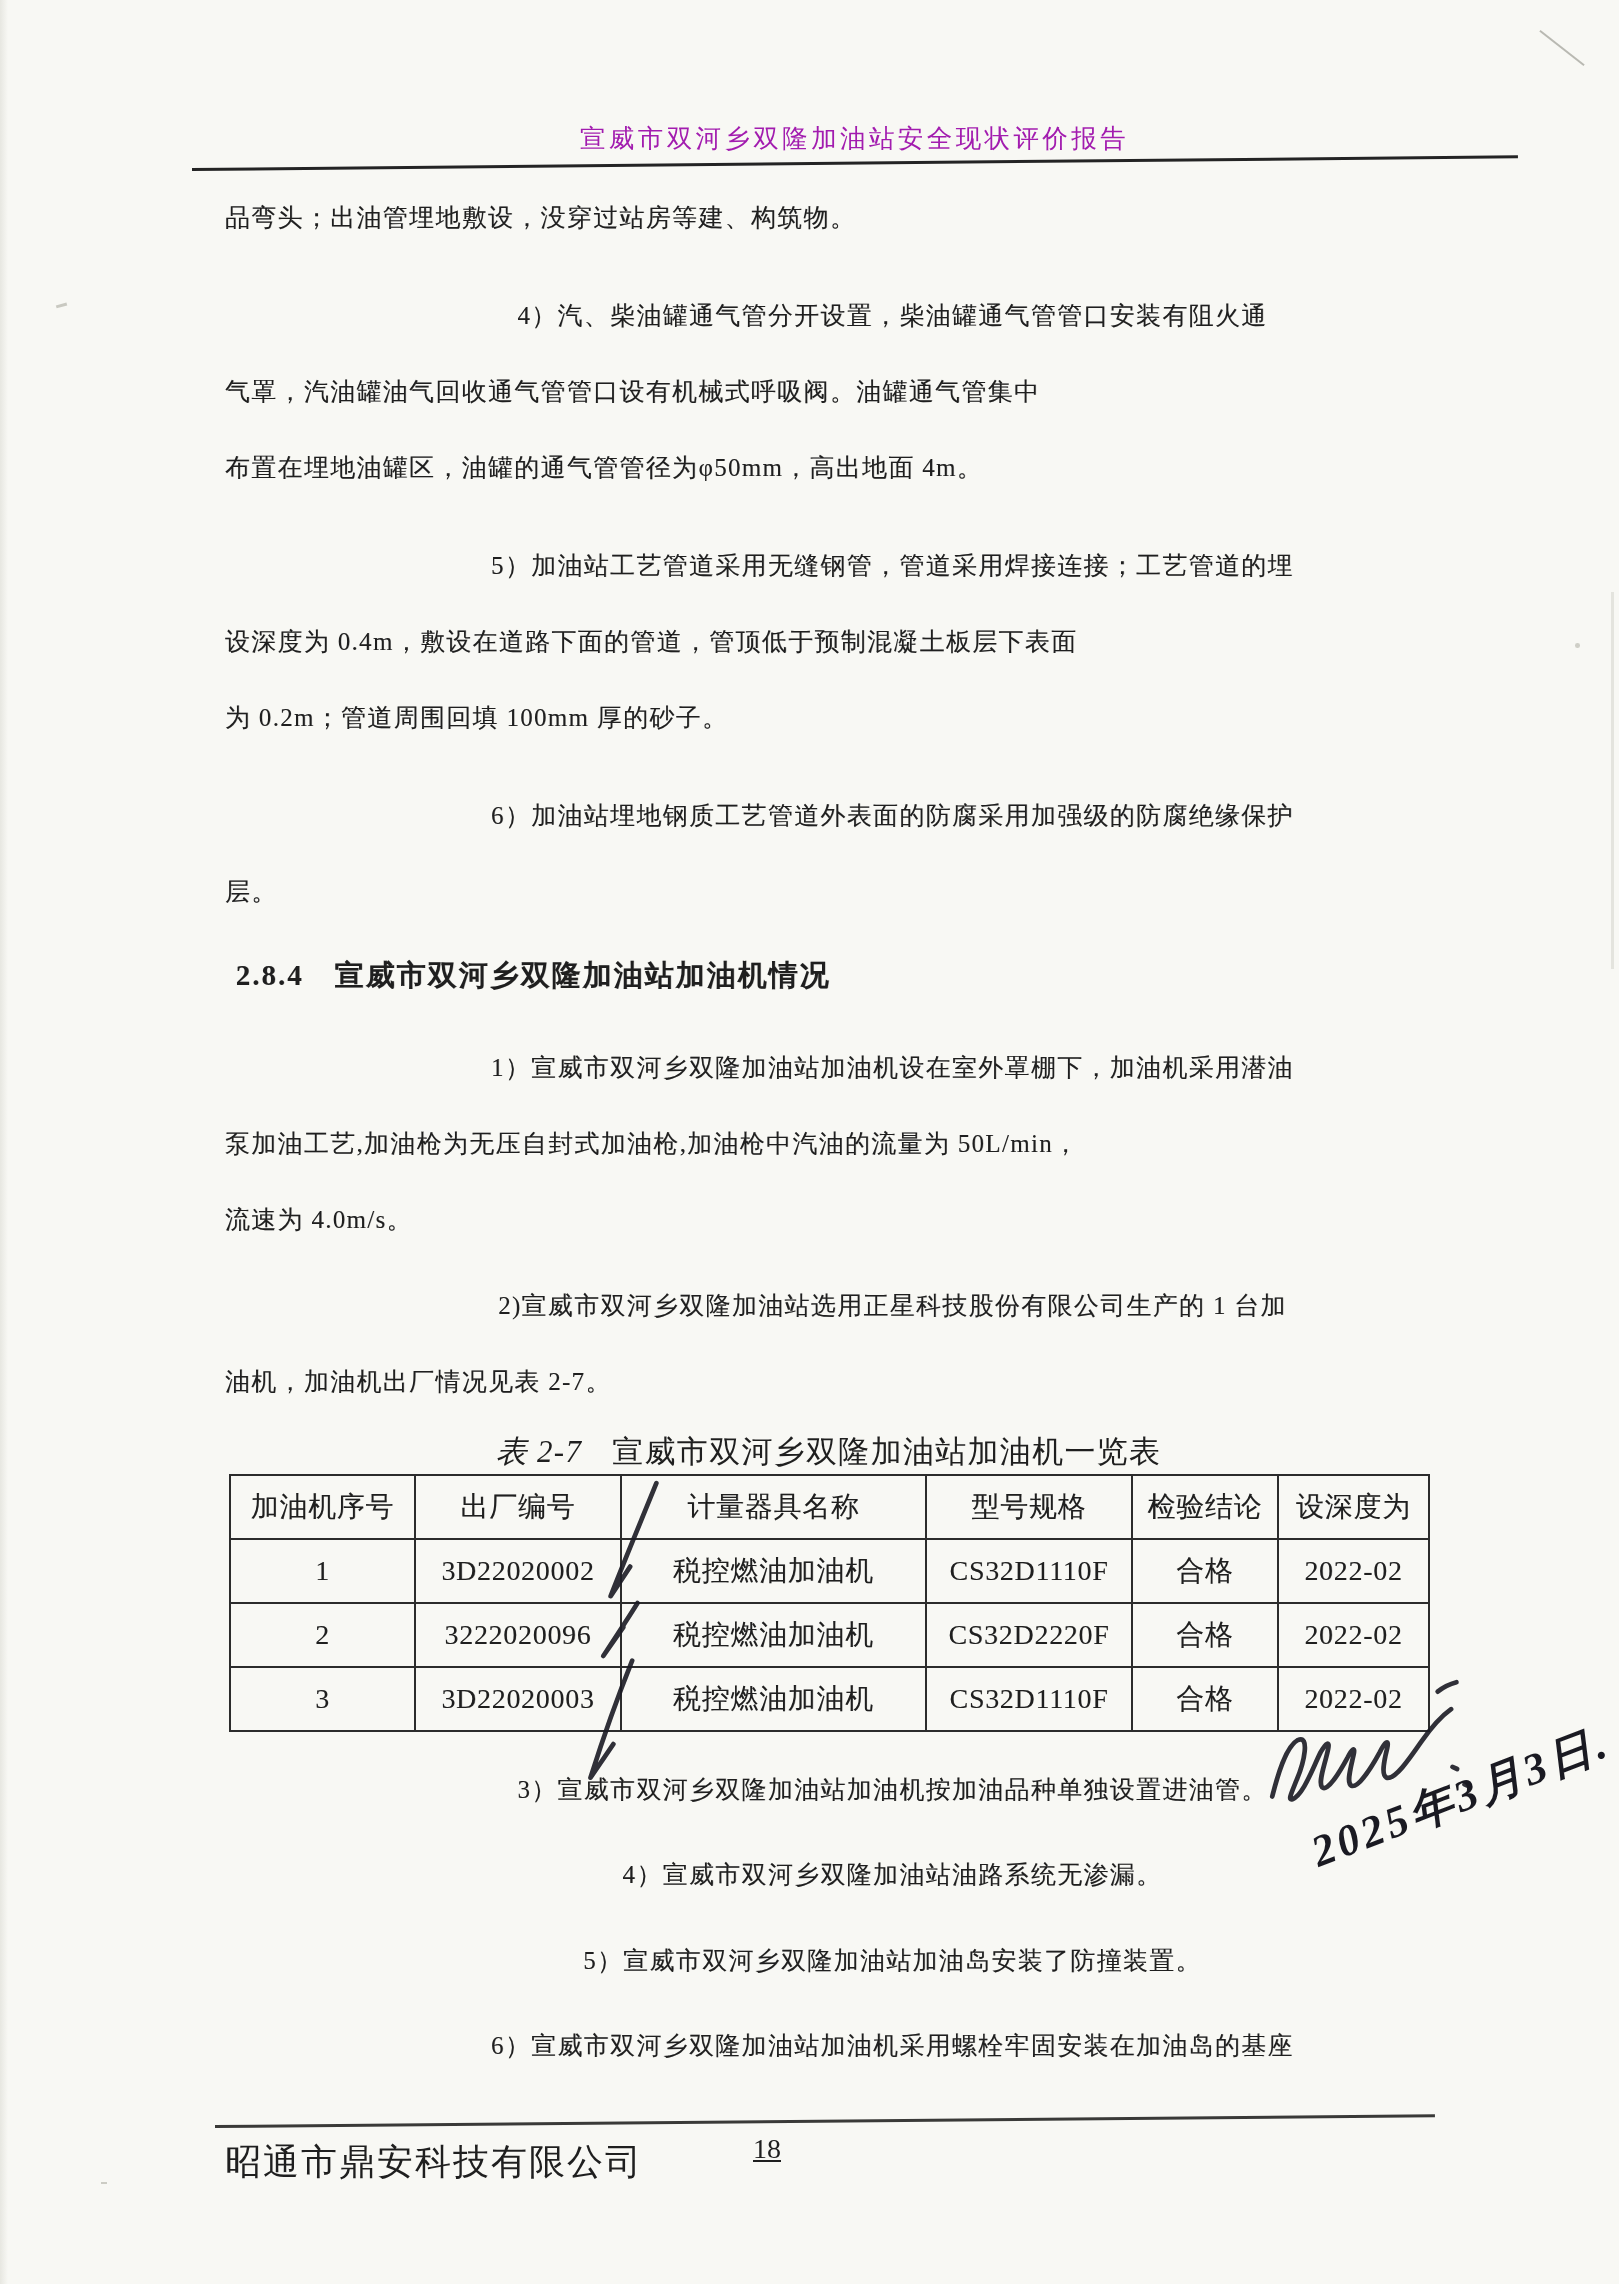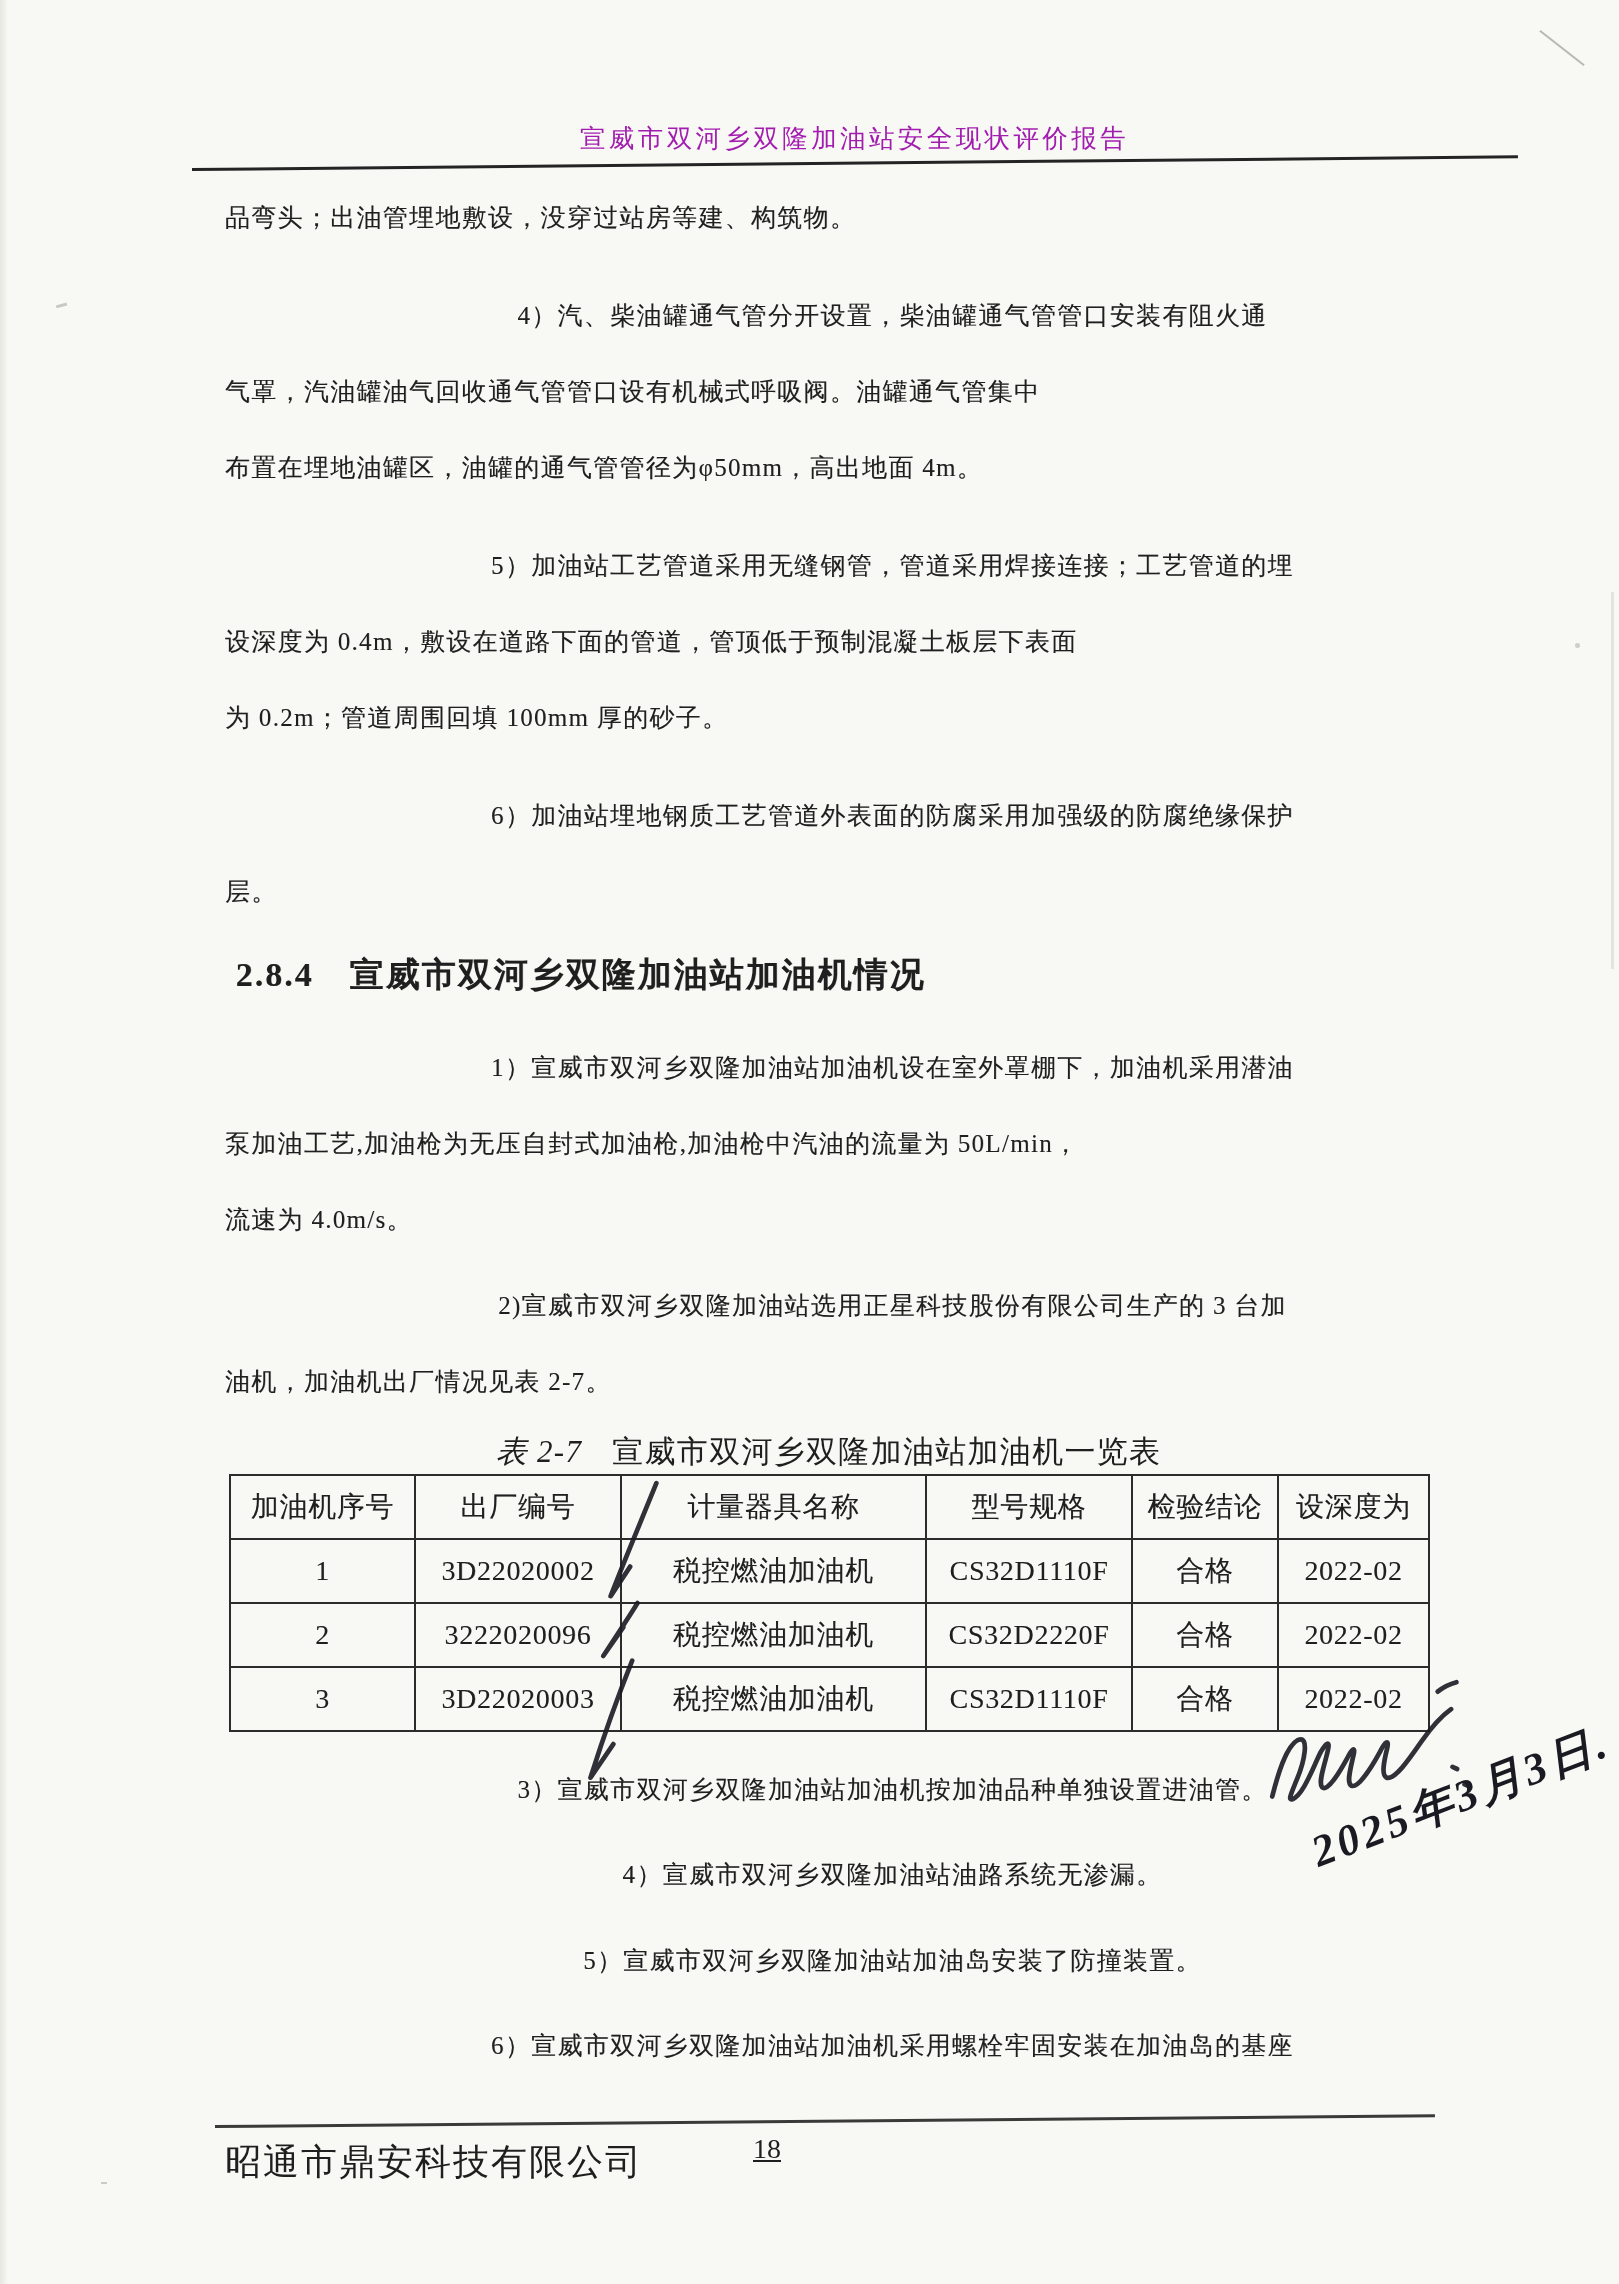--- a/index.html
+++ b/index.html
@@ -14,21 +14,21 @@
         transform:rotate(-0.55deg);transform-origin:left center;}
   
   .lines{position:absolute;left:225px;width:1277px;}
   #linesTop{top:180px;}
   #linesBottom{top:1752px;}
   .bline{height:76px;line-height:76px;font-size:25px;letter-spacing:1.3px;white-space:nowrap;
         text-shadow:0.4px 0.4px 0.5px rgba(45,45,45,.35);}
   .indent{text-indent:58px;text-align:center;}
   .gap{margin-top:22px;}  .gsm{margin-top:6.7px;}  .gmd{margin-top:17px;}
   .gxs{margin-top:10px;}  .gbt{margin-top:9.4px;}
-  .heading{font-weight:bold;font-size:34px;text-indent:10.8px;letter-spacing:2px;}
+  .heading{font-weight:bold;font-size:29px;text-indent:10.8px;letter-spacing:2px;}
   
   .tbl-caption{position:absolute;left:229px;top:1431px;width:1199px;text-align:center;
         font-size:31px;letter-spacing:1.3px;white-space:nowrap;}
   .tbl-caption .cap-label{margin-right:30px;font-style:italic;}
   table.disp{position:absolute;left:229px;top:1474px;width:1199px;border-collapse:collapse;
         table-layout:fixed;background:transparent;}
   table.disp th,table.disp td{border:2px solid #2c2c2c;font-weight:normal;text-align:center;
         font-size:28px;letter-spacing:0.7px;padding:0;overflow:hidden;white-space:nowrap;
         text-shadow:0.3px 0.3px 0.4px rgba(45,45,45,.35);color:#1f1f1f;}
   table.disp th{height:62px;border-radius:7px;}
@@ -66,21 +66,21 @@
       <div class="bline ">布置在埋地油罐区，油罐的通气管管径为φ50mm，高出地面 4m。</div>
       <div class="bline indent gap">5）加油站工艺管道采用无缝钢管，管道采用焊接连接；工艺管道的埋</div>
       <div class="bline ">设深度为 0.4m，敷设在道路下面的管道，管顶低于预制混凝土板层下表面</div>
       <div class="bline ">为 0.2m；管道周围回填 100mm 厚的砂子。</div>
       <div class="bline indent gap">6）加油站埋地钢质工艺管道外表面的防腐采用加强级的防腐绝缘保护</div>
       <div class="bline ">层。</div>
       <div class="bline heading gsm">2.8.4　宣威市双河乡双隆加油站加油机情况</div>
       <div class="bline indent gmd">1）宣威市双河乡双隆加油站加油机设在室外罩棚下，加油机采用潜油</div>
       <div class="bline ">泵加油工艺,加油枪为无压自封式加油枪,加油枪中汽油的流量为 50L/min，</div>
       <div class="bline ">流速为 4.0m/s。</div>
-      <div class="bline indent gxs">2)宣威市双河乡双隆加油站选用正星科技股份有限公司生产的 3 台加</div>
+      <div class="bline indent gxs">2)宣威市双河乡双隆加油站选用正星科技股份有限公司生产的 1 台加</div>
       <div class="bline ">油机，加油机出厂情况见表 2-7。</div>
     </div>
 
   <div class="tbl-caption">
     <span class="cap-label">表 2-7</span><span>宣威市双河乡双隆加油站加油机一览表</span>
   </div>
 
   <table class="disp">
     <colgroup>
       <col style="width:185px">

